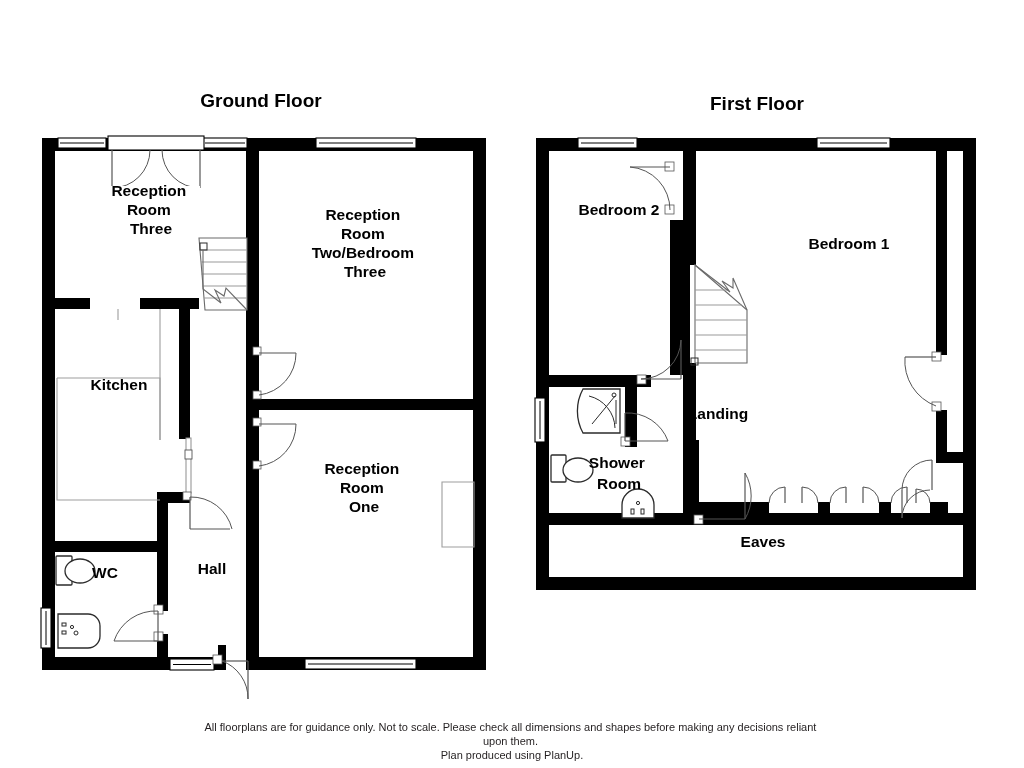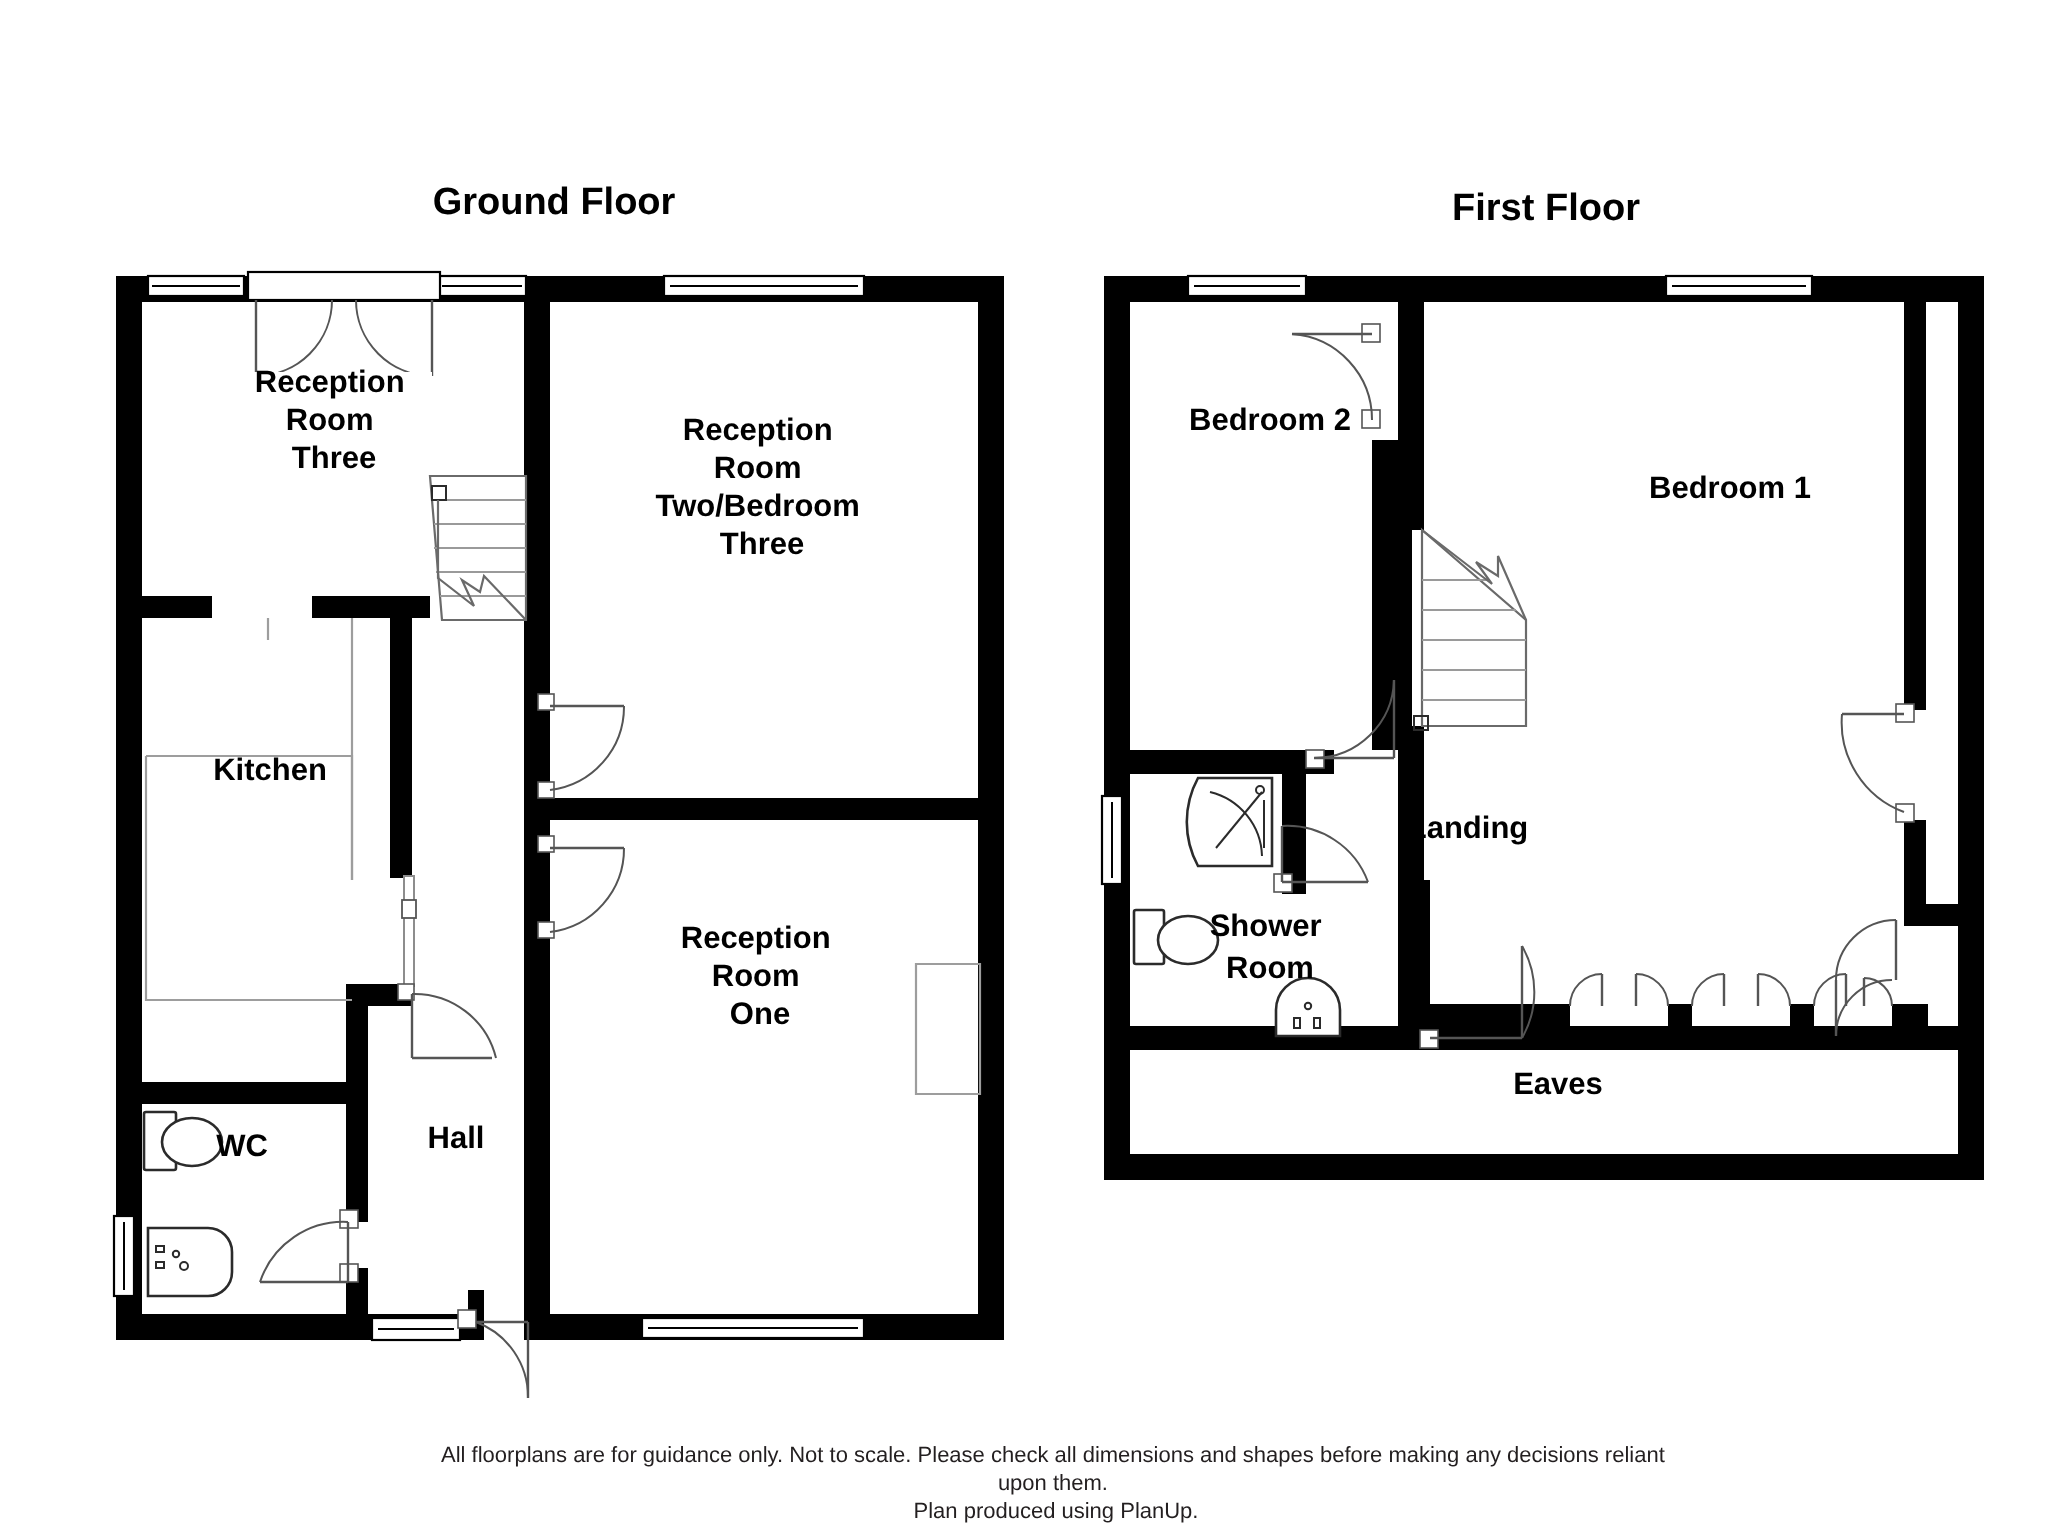--- a/index.html
+++ b/index.html
@@ -13,21 +13,20 @@
     height: 768px;
     font-family: "Liberation Sans", sans-serif;
     color: #000000;
     overflow: hidden;
     position: relative;
   }
   #stage {
     position: relative;
     width: 864px;
     height: 768px;
-    margin-left: 16px;
   }
   svg#plan {
     position: absolute;
     left: 0;
     top: 0;
     width: 1024px;
     height: 768px;
     display: block;
   }
   .floor-title {

